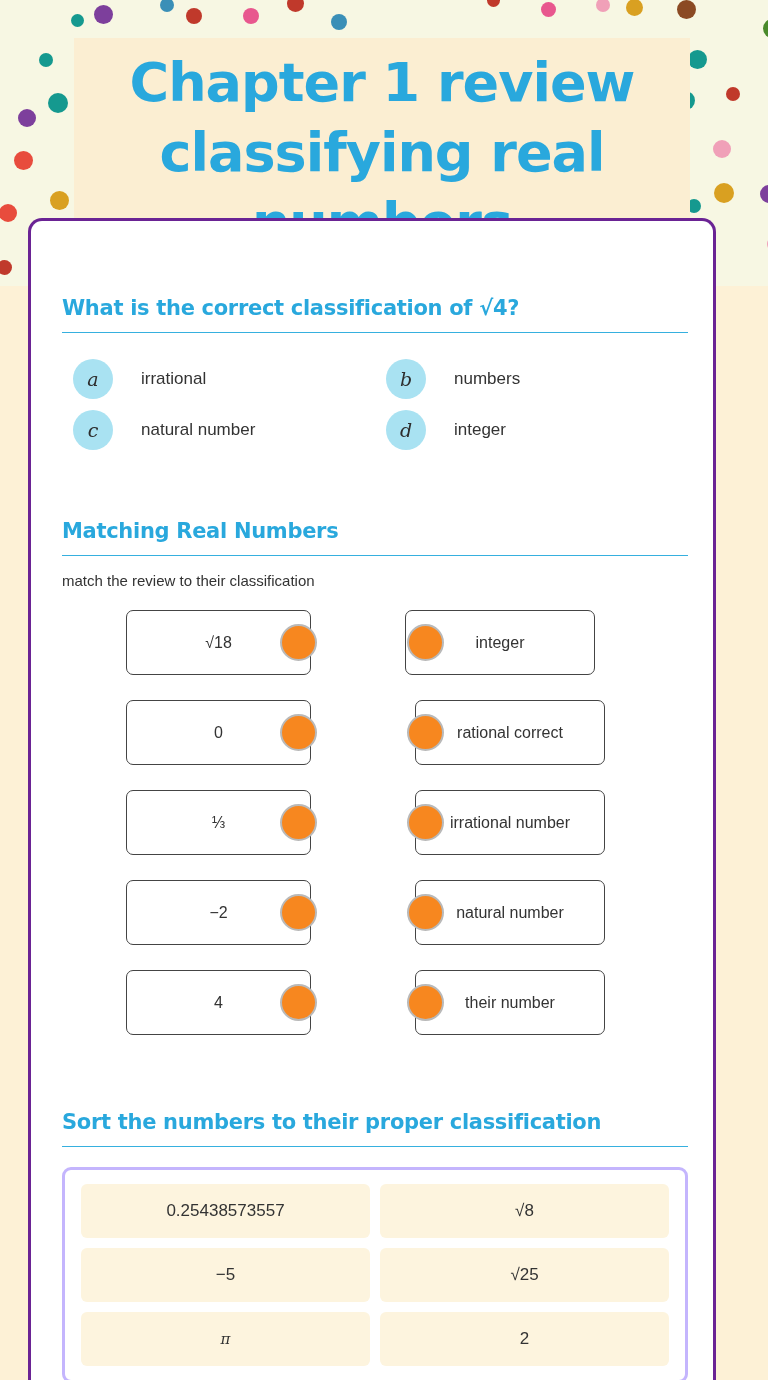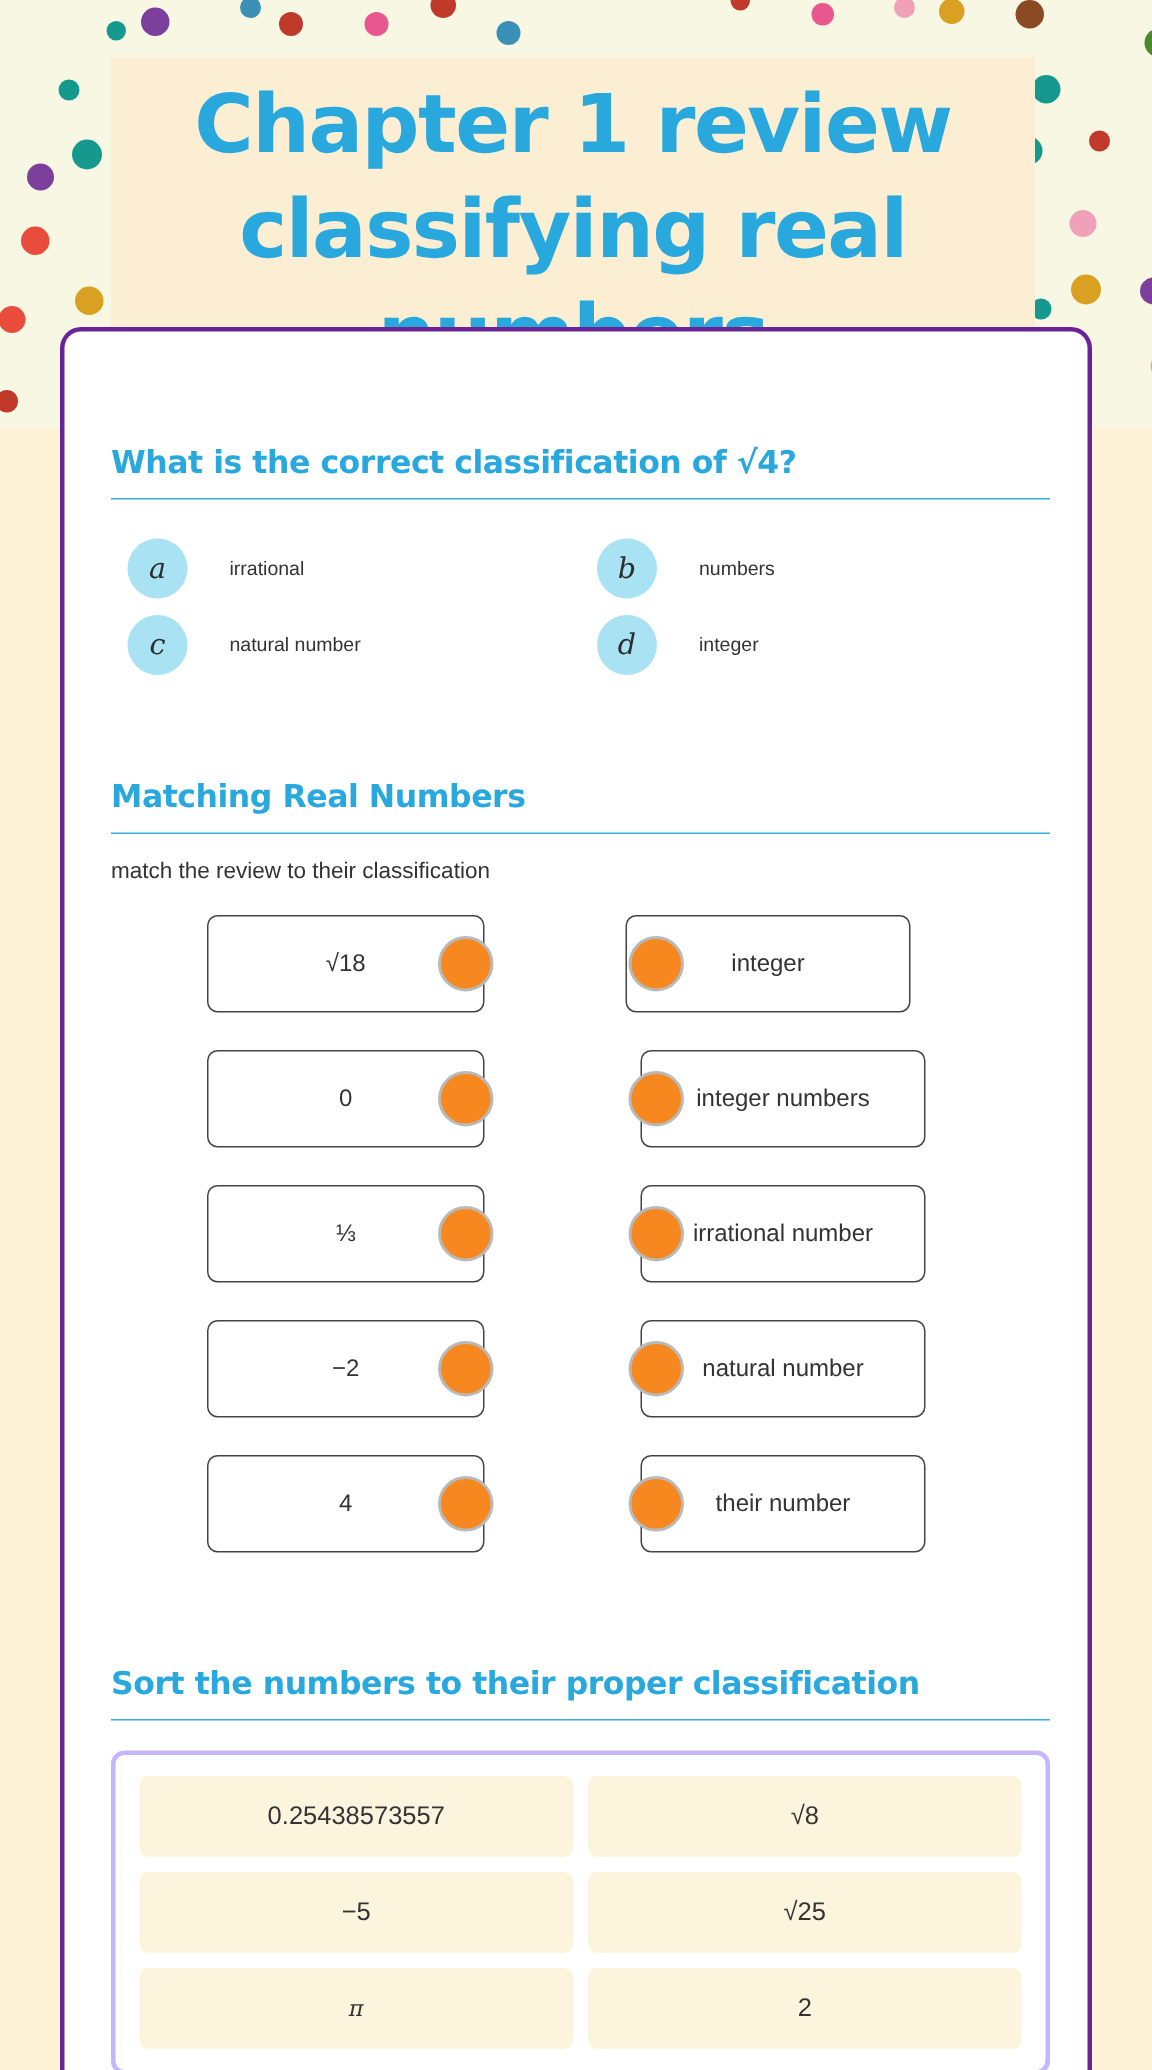--- a/index.html
+++ b/index.html
@@ -48,21 +48,21 @@
     letter-spacing: -1px;
     color: #29a8dd;
     text-align: center;
     padding: 10px 14px 0 14px;
     margin: 0;
   }
 
   
   #worksheet-card {
     position: absolute;
-    left: 40px;
+    left: 28px;
     top: 218px;
     width: 688px;
     height: 1162px;
     background: #ffffff;
     border: 3px solid #6a2394;
     border-bottom: none;
     border-radius: 14px 14px 0 0;
     box-sizing: border-box;
     z-index: 3;
     overflow: hidden;
@@ -109,21 +109,21 @@
     justify-content: center;
     font-family: "DejaVu Serif", serif;
     font-style: italic;
     font-size: 19px;
     color: #2d2d2d;
     flex: 0 0 auto;
     margin-left: 11px;
   }
   .mc-label {
     margin-left: 28px;
-    font-size: 13px;
+    font-size: 17px;
     color: #333333;
   }
 
   
   #match-block { position: absolute; left: 31px; top: 298px; width: 626px; }
   .match-instruction {
     font-size: 15px;
     color: #333333;
     margin-top: 16px;
   }
@@ -306,21 +306,21 @@
       <div class="match-row">
         <div class="match-box left">√18</div>
         <div class="knob" style="left:218px"></div>
         <div class="match-box right" style="left:343px">integer</div>
         <div class="knob" style="left:345px"></div>
       </div>
 
       <div class="match-row">
         <div class="match-box left">0</div>
         <div class="knob" style="left:218px"></div>
-        <div class="match-box right" style="left:353px">integer numbers</div>
+        <div class="match-box right" style="left:353px">rational correct</div>
         <div class="knob" style="left:345px"></div>
       </div>
 
       <div class="match-row">
         <div class="match-box left">⅓</div>
         <div class="knob" style="left:218px"></div>
         <div class="match-box right" style="left:353px">irrational number</div>
         <div class="knob" style="left:345px"></div>
       </div>
 

